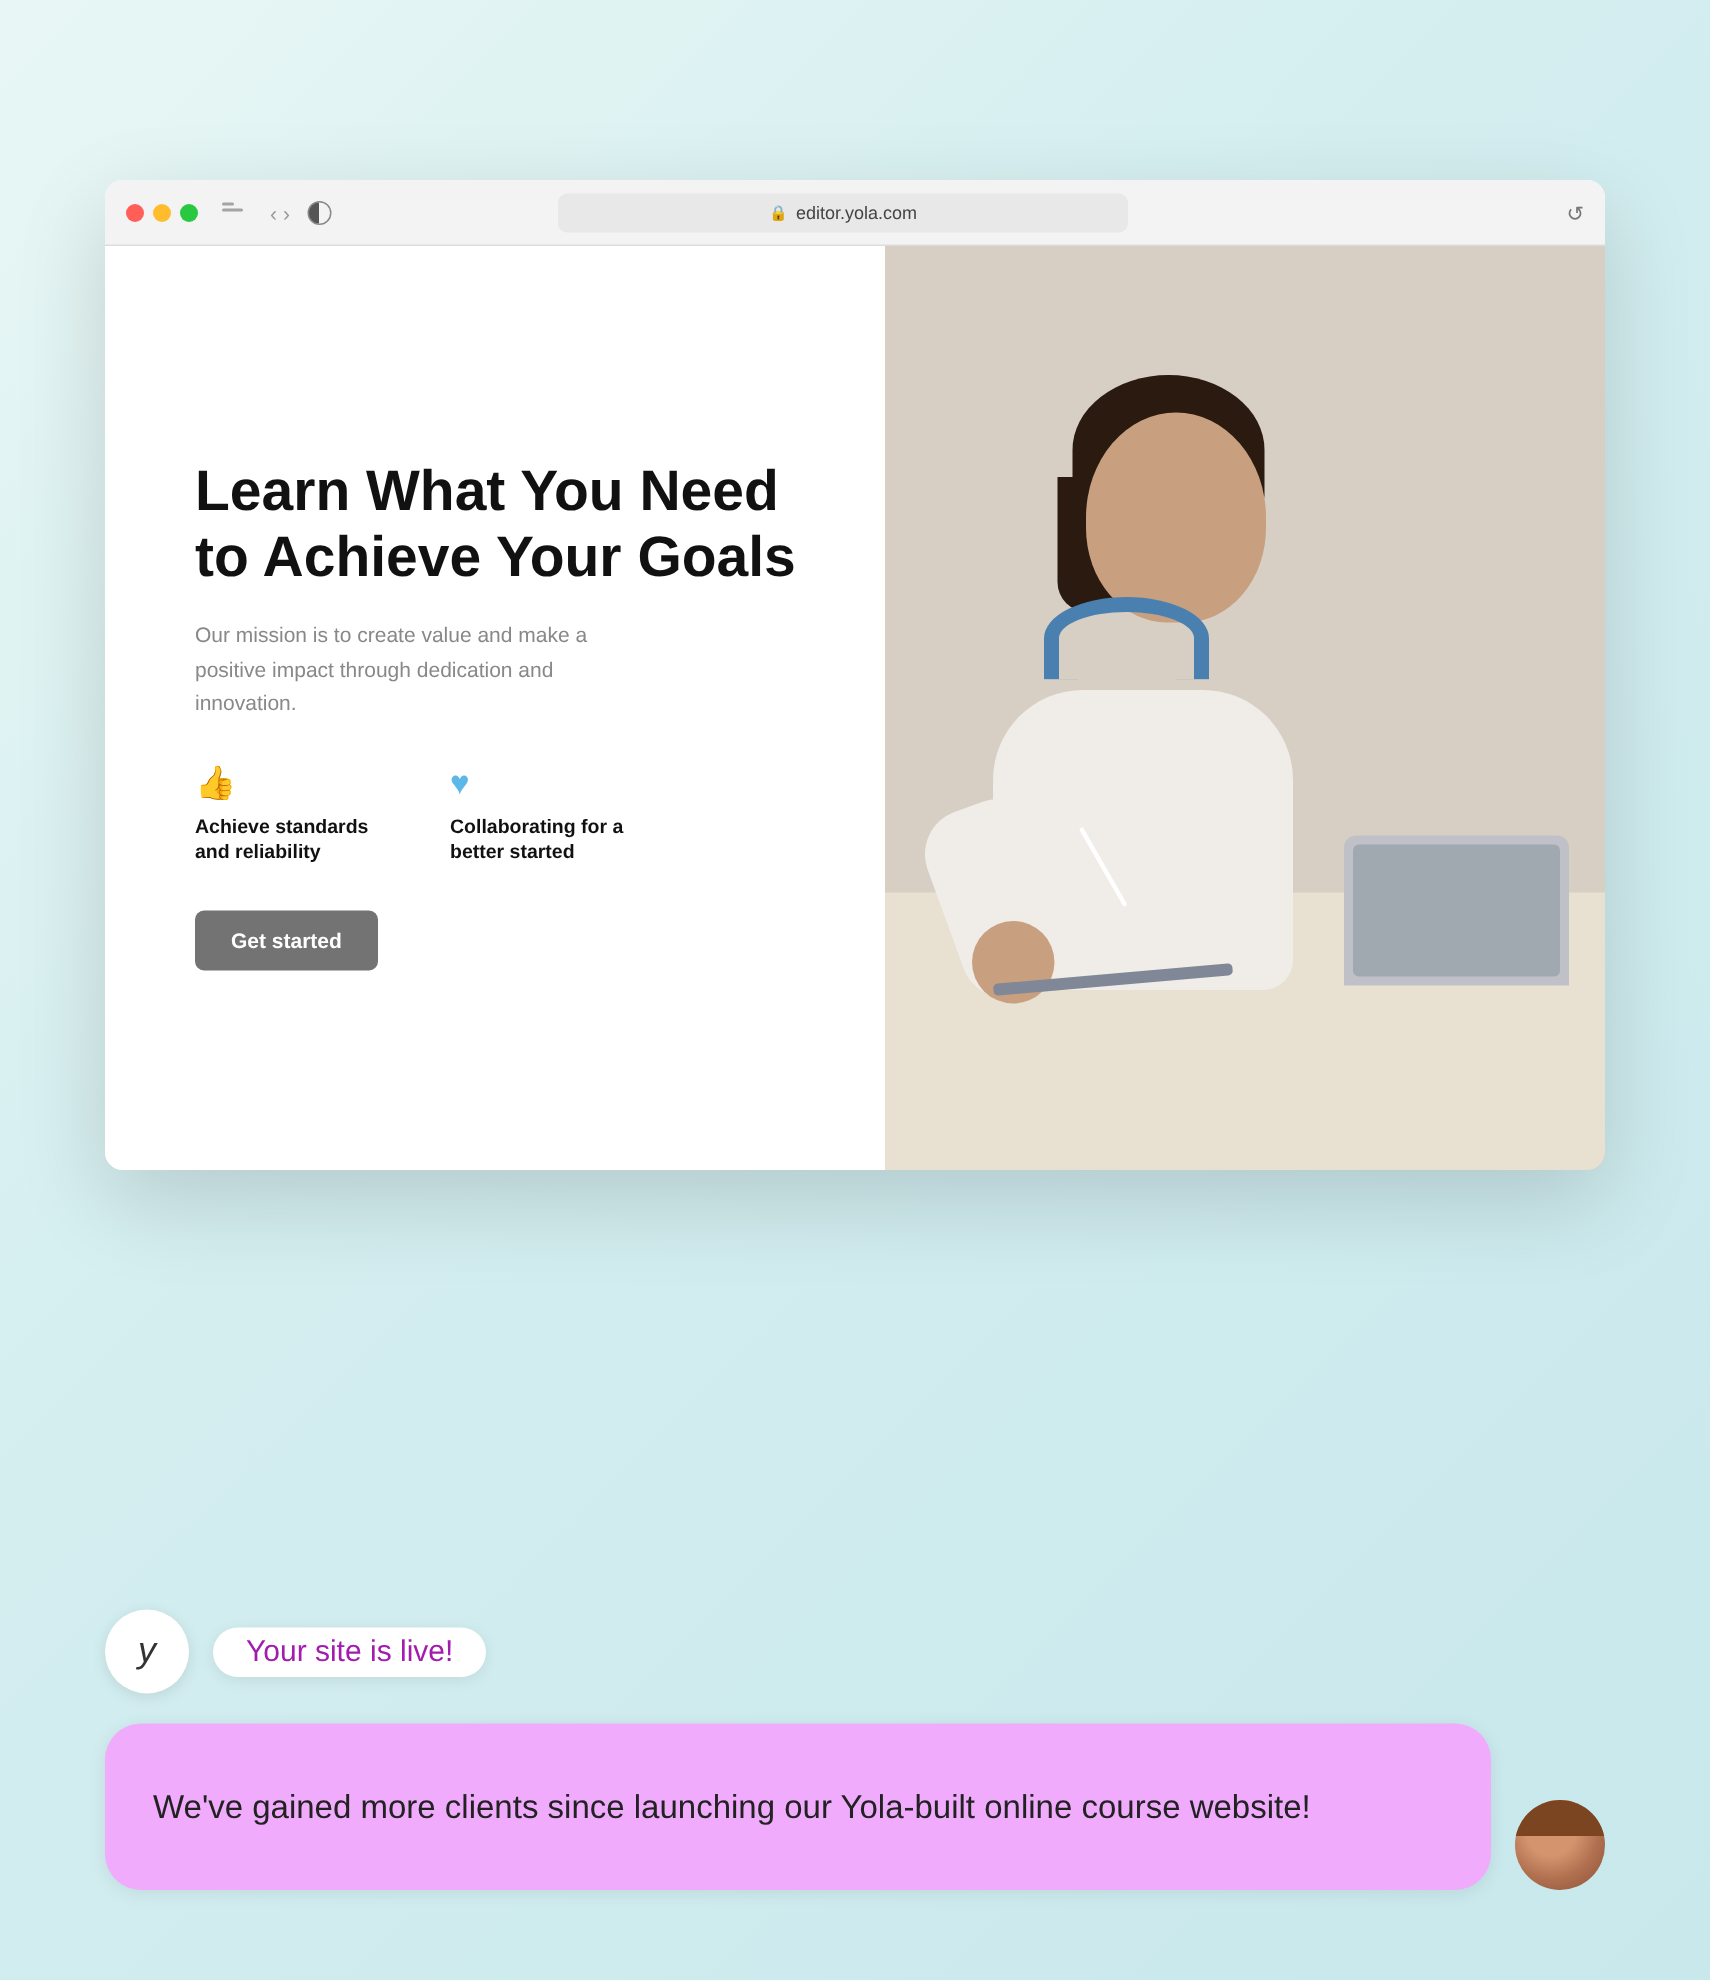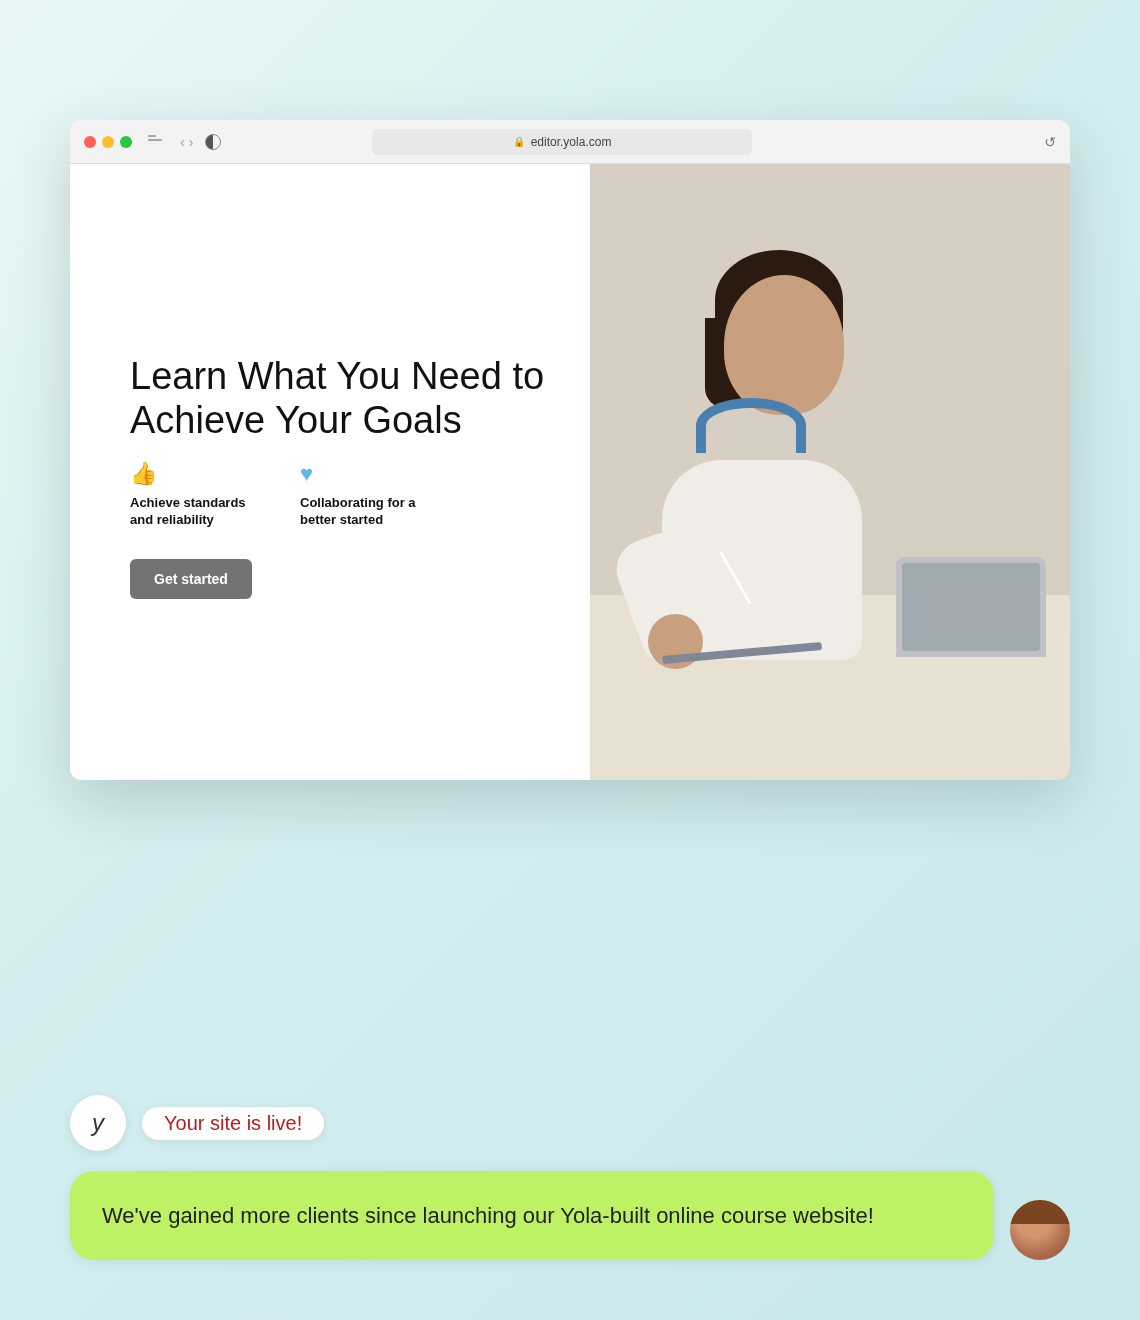--- a/index.html
+++ b/index.html
@@ -134,21 +134,21 @@
       width: 52%;
       padding: 50px 40px 40px 60px;
       display: flex;
       flex-direction: column;
       justify-content: center;
       background: #fff;
     }
 
     .hero-title {
       font-size: 38px;
-      font-weight: 400;
+      font-weight: 700;
       color: #111;
       line-height: 1.15;
       margin-bottom: 18px;
     }
 
     .hero-subtitle {
       font-size: 14px;
       color: #888;
       line-height: 1.6;
       margin-bottom: 30px;
@@ -370,34 +370,34 @@
       box-shadow: 0 2px 10px rgba(0,0,0,0.1);
       font-style: italic;
     }
 
     .site-live-bubble {
       background: #fff;
       border-radius: 20px;
       padding: 5px 22px;
       font-size: 20px;
       font-weight: 400;
-      color: #b91c1c;
+      color: #a21caf;
       box-shadow: 0 2px 10px rgba(0,0,0,0.08);
     }
 
     .testimonial-row {
       display: flex;
       align-items: flex-end;
       gap: 16px;
     }
 
     .testimonial-bubble {
-      background: #bef264;
+      background: #f0abfc;
       border-radius: 24px;
-      padding: 28px 32px;
+      padding: 39px 32px;
       font-size: 22px;
       font-weight: 400;
       color: #222;
       line-height: 1.5;
       box-shadow: 0 2px 12px rgba(0,0,0,0.08);
       flex: 1;
     }
 
     .user-avatar {
       width: 60px;
@@ -458,20 +458,21 @@
       <span class="url-text">editor.yola.com</span>
     </div>
 
     <span class="reload-icon">↺</span>
   </div>
 
   <div class="browser-content">
 
     <div class="content-left">
       <h1 class="hero-title">Learn What You Need to Achieve Your Goals</h1>
+      <p class="hero-subtitle">Our mission is to create value and make a positive impact through dedication and innovation.</p>
 
       <div class="features-row">
         <div class="feature-item">
           <span class="feature-icon thumbs-up-icon" style="color: rgb(77, 166, 224);">👍</span>
           <span class="feature-label">Achieve standards and reliability</span>
         </div>
         <div class="feature-item">
           <span class="feature-icon heart-icon" style="color: rgb(91, 184, 232);">♥</span>
           <span class="feature-label">Collaborating for a better started</span>
         </div>

